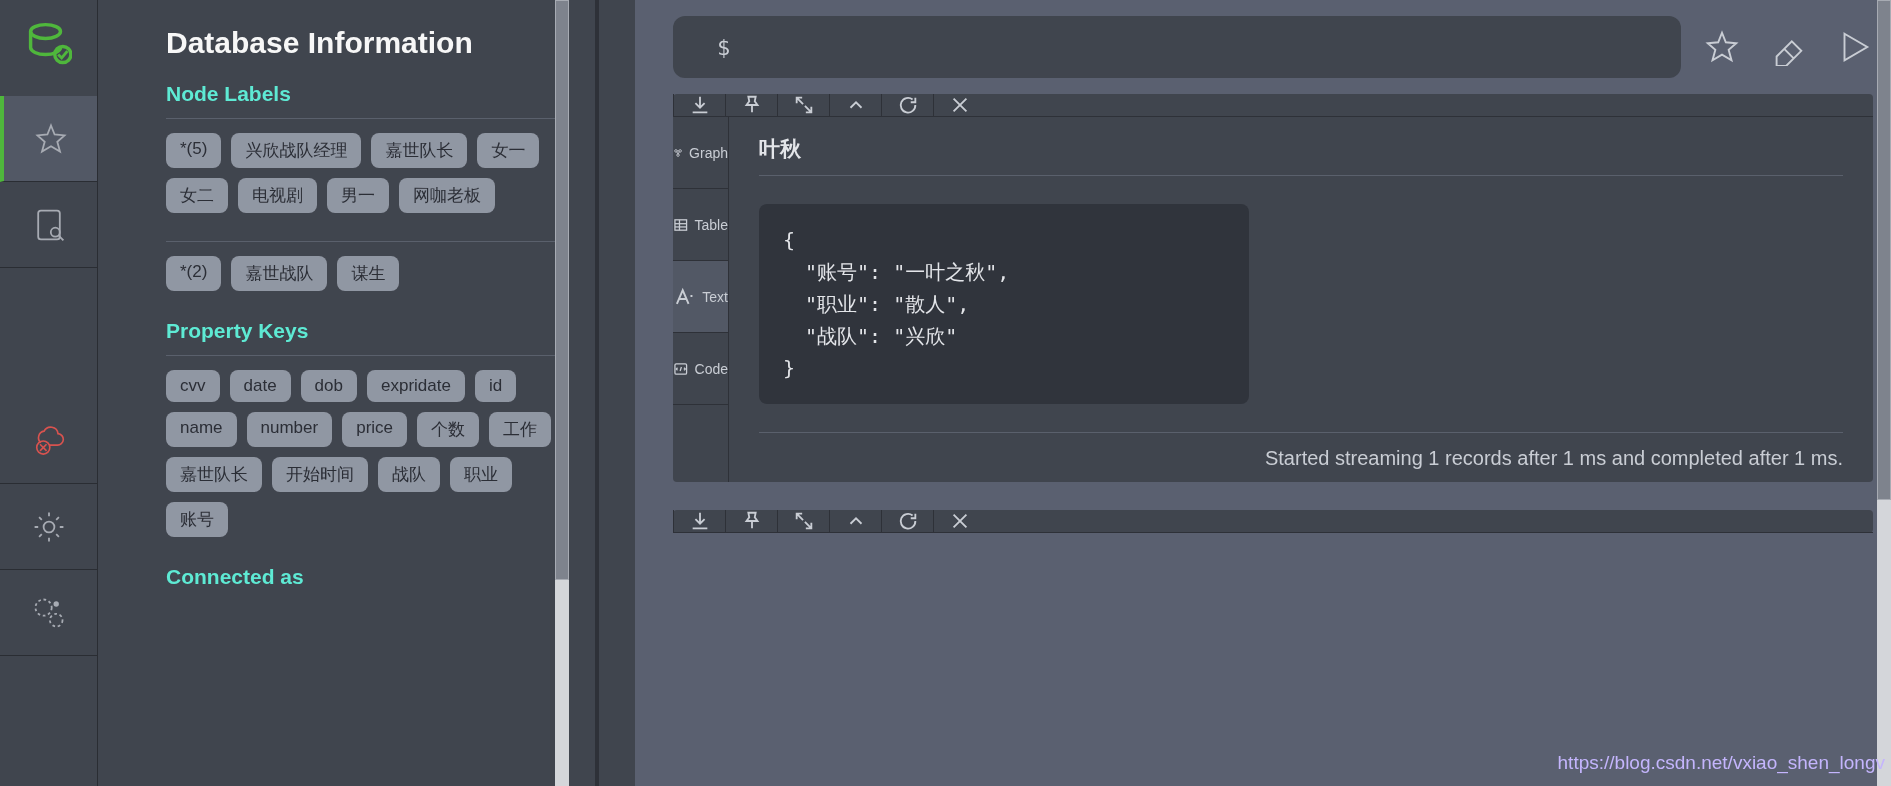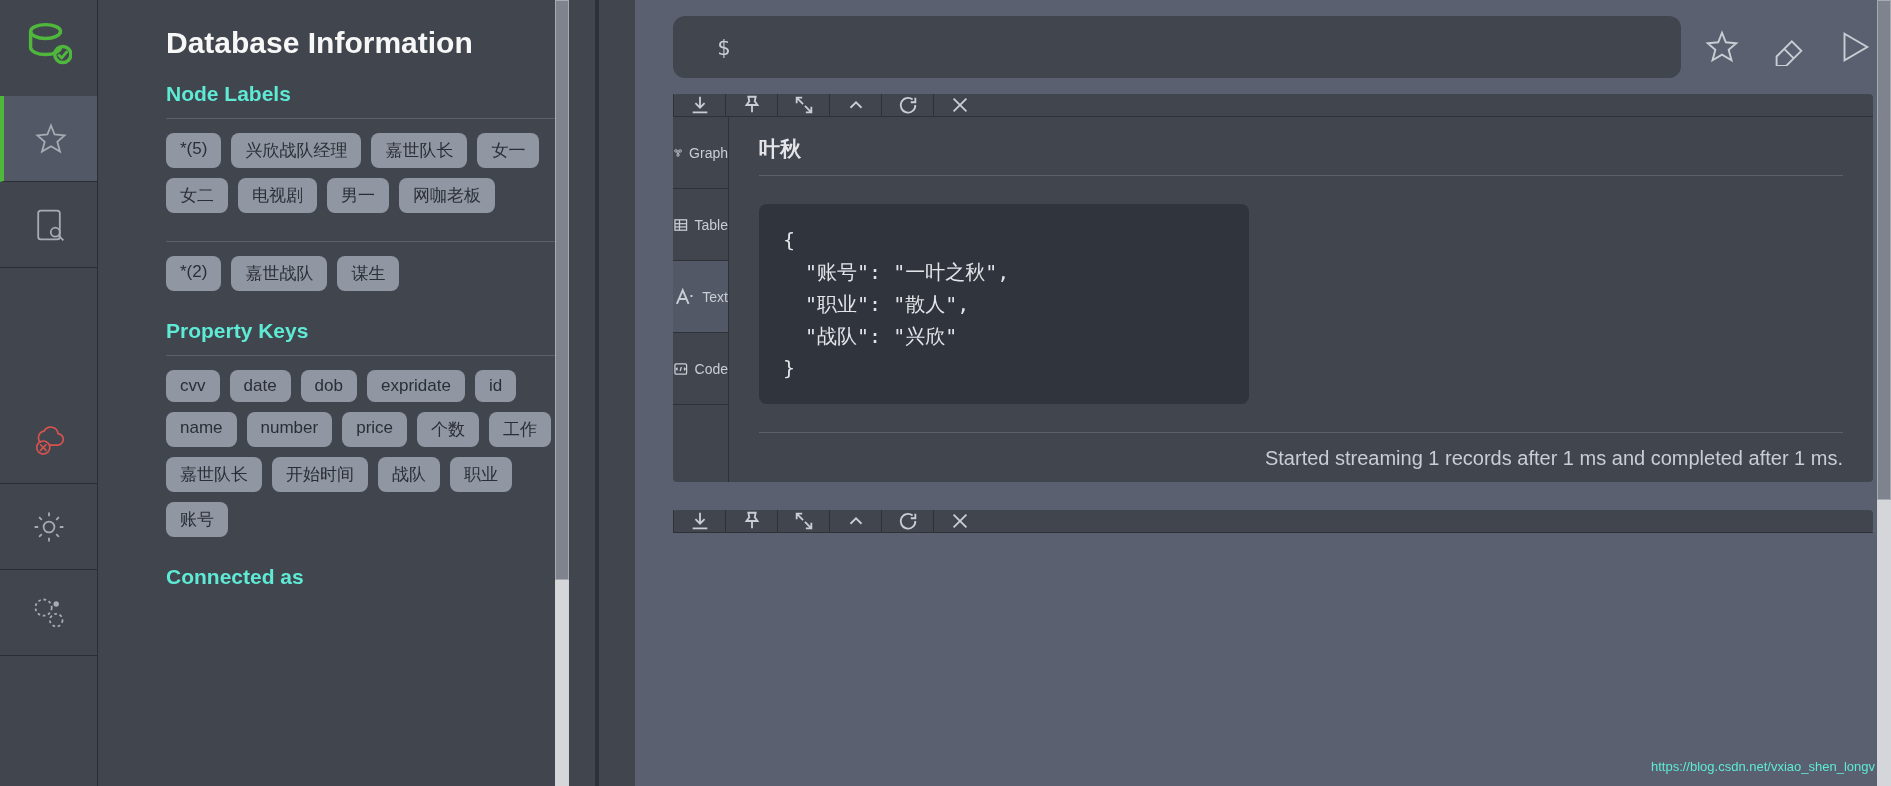--- a/index.html
+++ b/index.html
@@ -47,21 +47,21 @@
 .json-box .indent { padding-left:22px; }
 .status-row { border-top:1px solid #5a606c; padding-top:14px; font-size:20px; color:#c9cdd4;text-align:right; }
 
 .track { width:14px; background:#d4d6da; }
 .thumb { width:14px; background:#7e838d; border:1px solid #a7abb3; }
 .sidebar-track{ position:absolute; left:555px; top:0; height:100%; }
 .sidebar-thumb{ height:580px; margin-top:0; }
 .main-track{ position:absolute; right:0; top:0; height:100%; }
 .main-thumb{ height:500px; margin-top:0; }
 
-.watermark{ position:absolute; right:16px; bottom:12px; font-size:13px; color:#5eead4; }
+.watermark{ position:absolute; right:6px; bottom:12px; font-size:19px; color:#c4b5fd; }
 </style>
 </head>
 <body>
 
 <div class="app">
 
   <div class="nav-rail">
     <div class="nav-logo">
       <svg viewBox="0 0 40 40">
           <ellipse cx="17" cy="10" rx="13" ry="6" stroke="#4fb73c" stroke-width="3" fill="none"></ellipse>

